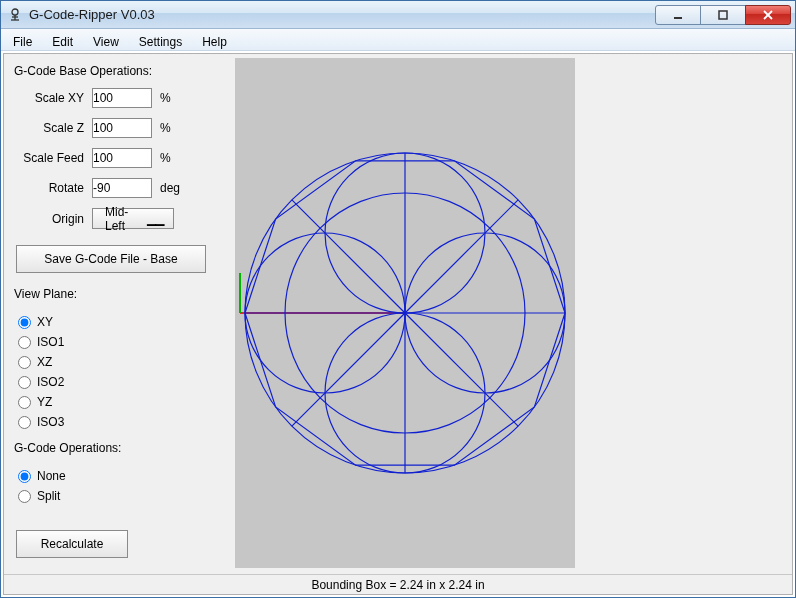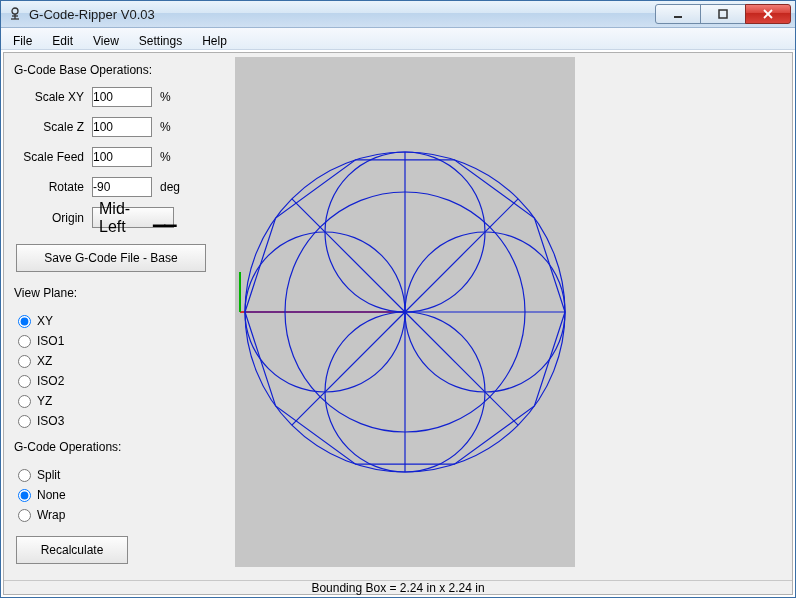--- a/index.html
+++ b/index.html
@@ -111,23 +111,23 @@
   }
   .row .unit {
     margin-left: 8px;
   }
   .origin-btn {
     width: 82px;
     height: 21px;
     border: 1px solid #8a8a8a;
     background: linear-gradient(to bottom, #fdfdfd, #e6e6e6);
     font-family: inherit;
-    font-size: 16px;
+    font-size: 12px;
     text-align: left;
-    padding: 0 6px;
+    padding: 0 12px;
     display: flex;
     align-items: center;
     justify-content: space-between;
     cursor: default;
   }
   .origin-btn .tri {
     width: 14px; text-align: right;
     letter-spacing: -1px;
   }
   .big-btn {
@@ -181,21 +181,21 @@
     position: relative;
     margin-left: 6px;
   }
   .canvas svg {
     position: absolute;
     inset: 0;
   }
 
   
   .statusbar {
-    height: 14px;
+    height: 20px;
     border-top: 1px solid #c8c8c8;
     display: flex;
     align-items: center;
     justify-content: center;
     font-size: 12px;
     background: #f0f0f0;
   }
 </style>
 </head>
 <body>
@@ -303,30 +303,26 @@
         </label>
         <label class="radio">
           <input type="radio" name="viewplane" style="">
           <span>ISO3</span>
         </label>
       </div>
 
       <div class="section-title">G-Code Operations:</div>
       <div class="radio-col">
         <label class="radio">
+          <input type="radio" name="gops" checked="" style="">
+          <span>None</span>
+        </label>
+        <label class="radio">
           <input type="radio" name="gops" style="">
           <span>Split</span>
-        </label>
-        <label class="radio">
-          <input type="radio" name="gops" checked="" style="">
-          <span>None</span>
-        </label>
-        <label class="radio">
-          <input type="radio" name="gops" style="">
-          <span>Wrap</span>
         </label>
       </div>
 
       <div class="big-btn recalc-btn">Recalculate</div>
     </div>
 
     <div class="canvas-wrap">
       <div class="canvas">
         <svg viewBox="0 0 340 510">
           <g transform="translate(5,255)">

